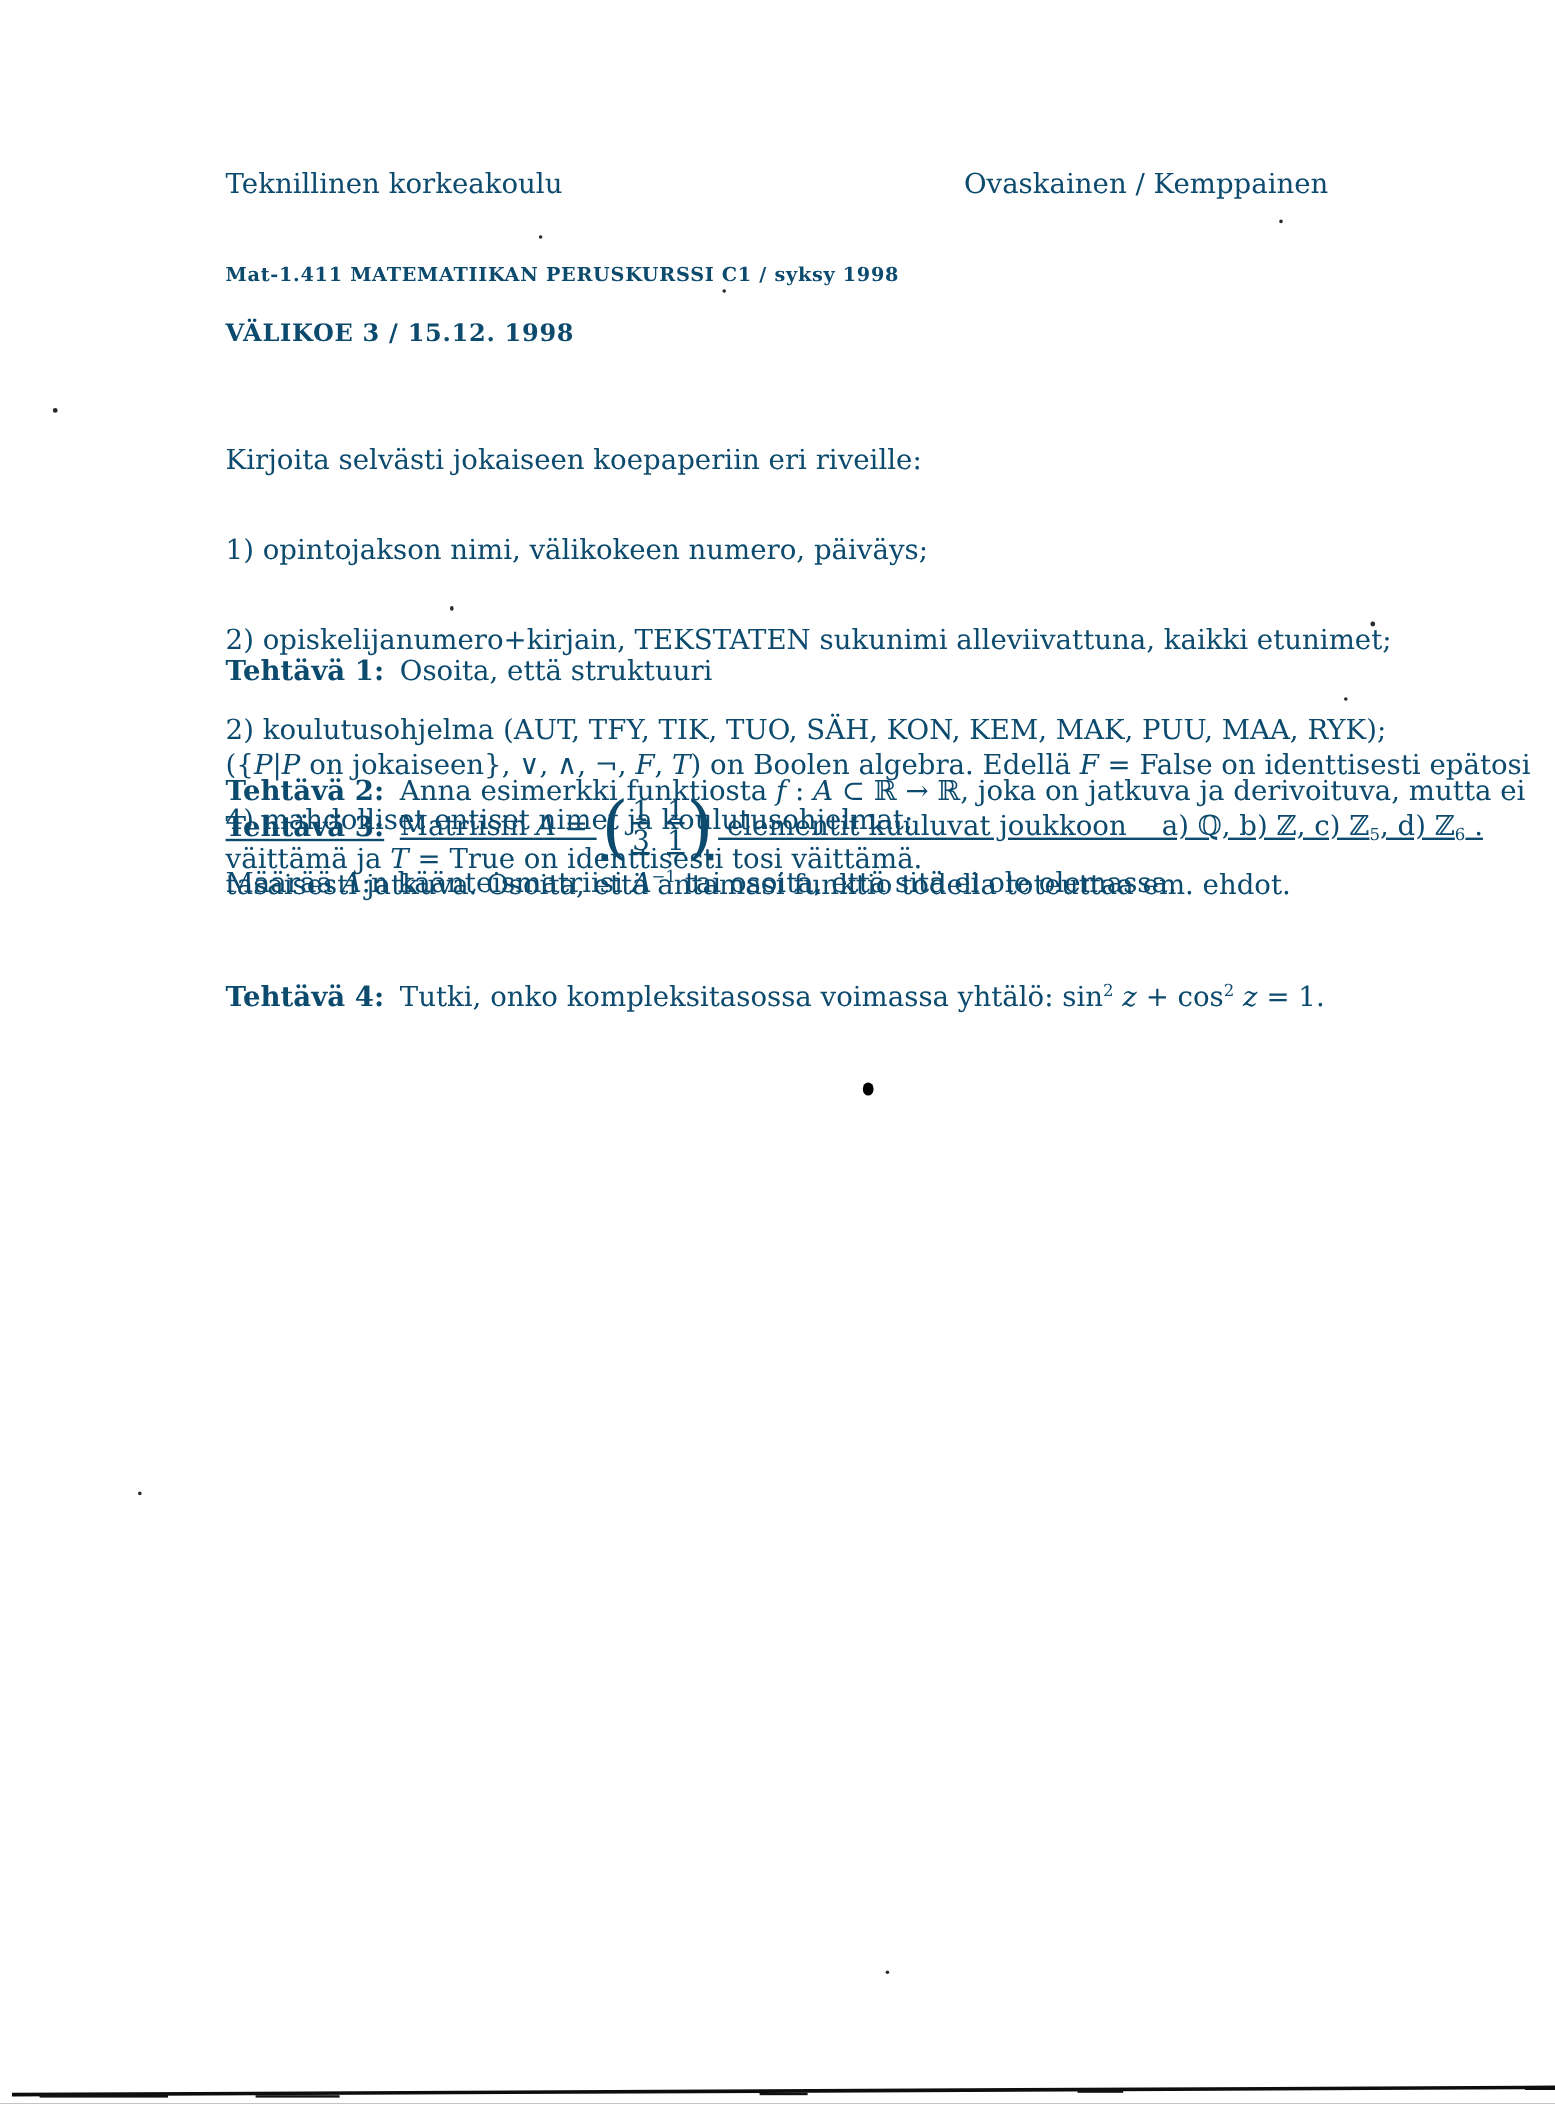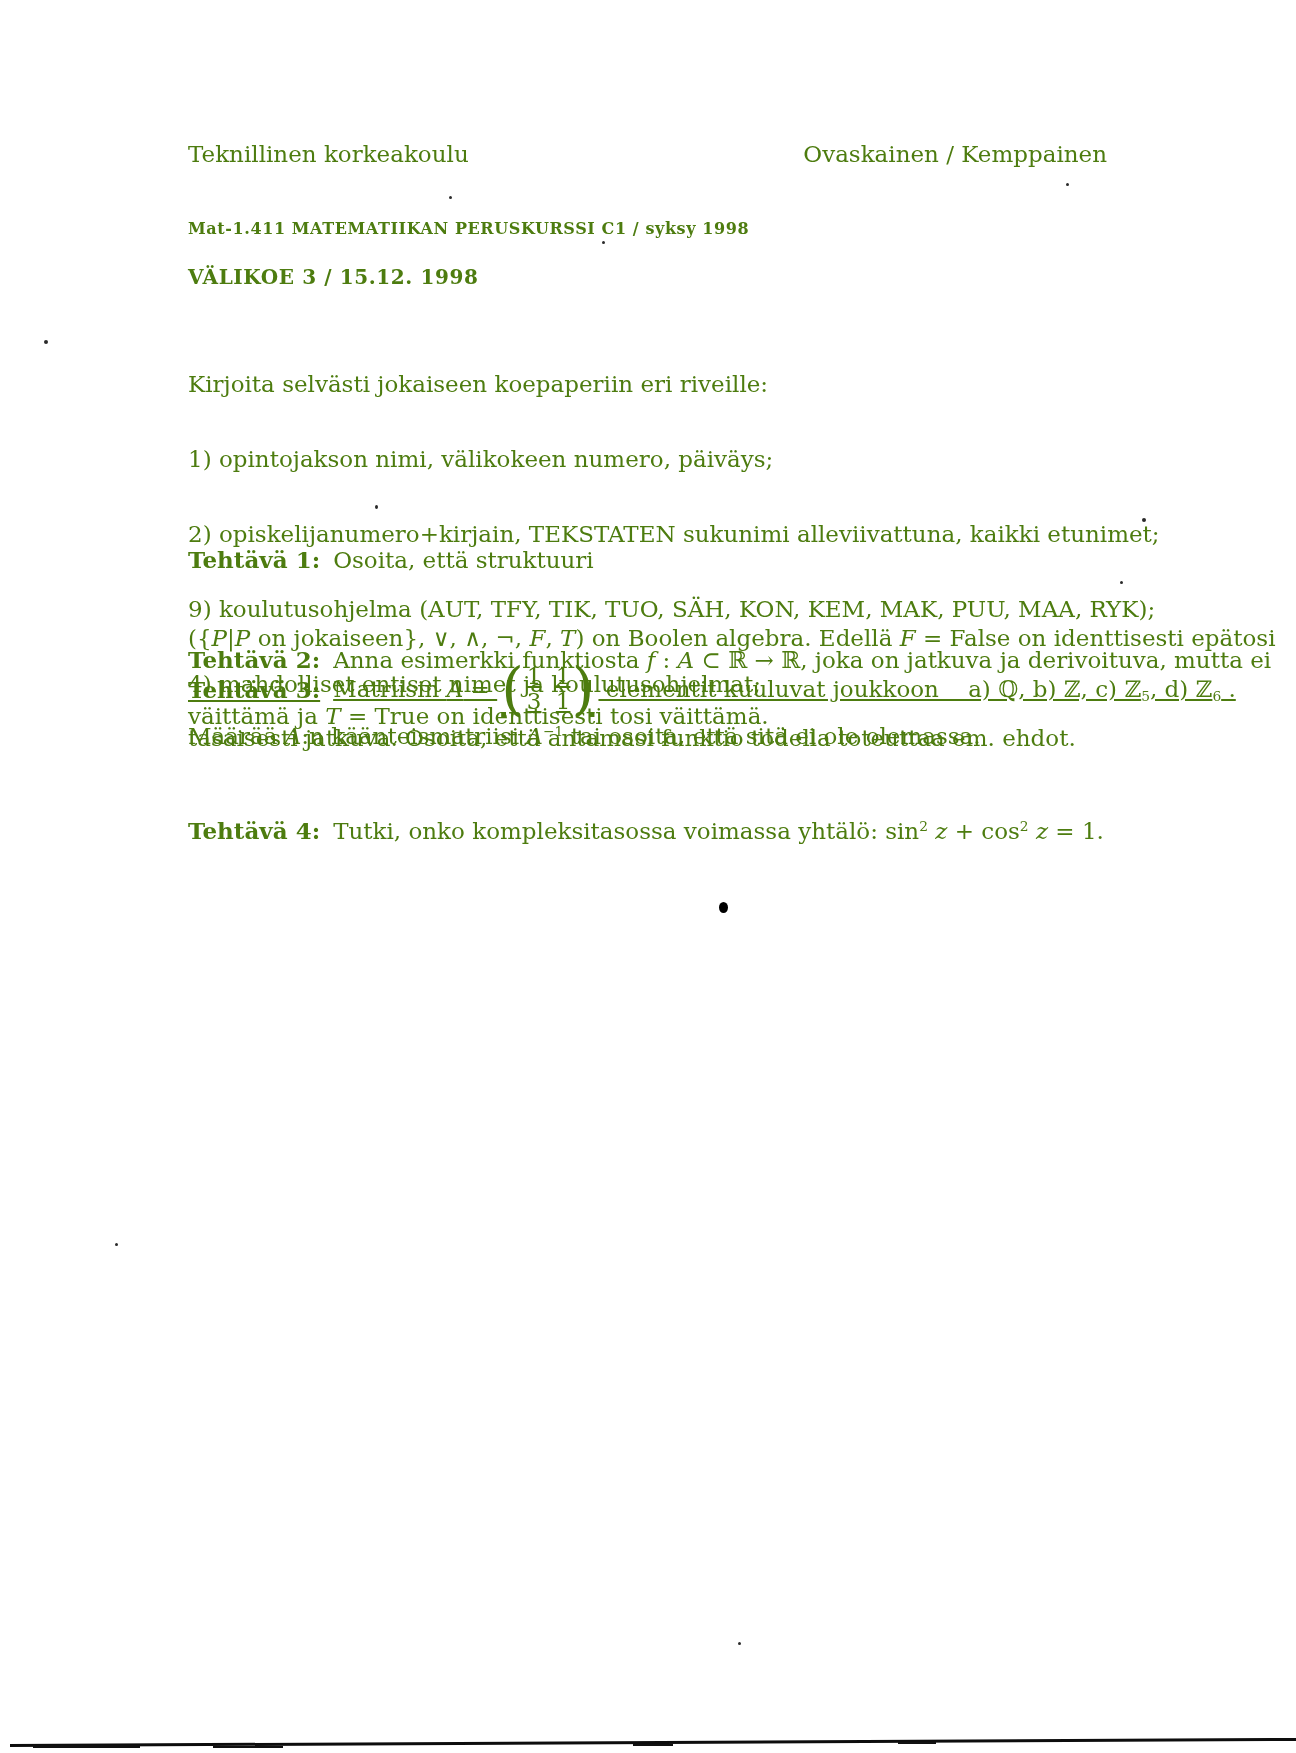--- a/index.html
+++ b/index.html
@@ -1,19 +1,19 @@
 <!DOCTYPE html>
 <html><head>
 <meta charset="utf-8">
 <style>
   * { margin:0; padding:0; box-sizing:border-box; }
   html,body { background:#9a9a9a; }
   .page {
     position:relative; width:1296px; height:1753px; margin:0 auto;
-    background:#ffffff; color:#4d7c0f;
+    background:#ffffff; color:#0c4a6e;
     font-family:"DejaVu Serif","DejaVu Sans",serif;
     font-size:23px; overflow:hidden;
   }
   .abs { position:absolute; white-space:pre; }
   .b { font-weight:bold; }
   .it { font-style:italic; }
   sup { font-size:60%; vertical-align:baseline; position:relative; top:-0.55em; }
   sub { font-size:60%; vertical-align:baseline; position:relative; top:0.28em; }
   .header-row { top:141px; left:188px; width:919px; display:flex; justify-content:space-between; }
   .course-title { top:219px; left:188px; font-weight:bold; font-size:16px; letter-spacing:0.6px; }
@@ -49,21 +49,21 @@
     <span>Ovaskainen / Kemppainen</span>
   </div>
 
   <div class="abs course-title">Mat-1.411 MATEMATIIKAN PERUSKURSSI C1 / syksy 1998</div>
   <div class="abs exam-title">VÄLIKOE 3 / 15.12. 1998</div>
 
   <div class="abs instructions">
     <div>Kirjoita selvästi jokaiseen koepaperiin eri riveille:</div>
     <div>1) opintojakson nimi, välikokeen numero, päiväys;</div>
     <div>2) opiskelijanumero+kirjain, TEKSTATEN sukunimi alleviivattuna, kaikki etunimet;</div>
-    <div>9) koulutusohjelma (AUT, TFY, TIK, TUO, SÄH, KON, KEM, MAK, PUU, MAA, RYK);</div>
+    <div>2) koulutusohjelma (AUT, TFY, TIK, TUO, SÄH, KON, KEM, MAK, PUU, MAA, RYK);</div>
     <div>4) mahdolliset entiset nimet ja koulutusohjelmat;</div>
   </div>
 
   <div class="abs para t1">
     <div><span class="b">Tehtävä 1:</span><span class="label-gap"></span><span><span>Osoita, että struktuuri</span></span></div>
     <div><span>({</span><span class="it">P</span><span>|</span><span class="it">P</span><span> on jokaiseen}, ∨, ∧, ¬, </span><span class="it">F</span><span>, </span><span class="it">T</span><span>) on Boolen algebra. Edellä </span><span class="it">F</span><span> = False on identtisesti epätosi</span></div>
     <div><span>väittämä ja </span><span class="it">T</span><span> = True on identtisesti tosi väittämä.</span></div>
   </div>
 
   <div class="abs para t2">

